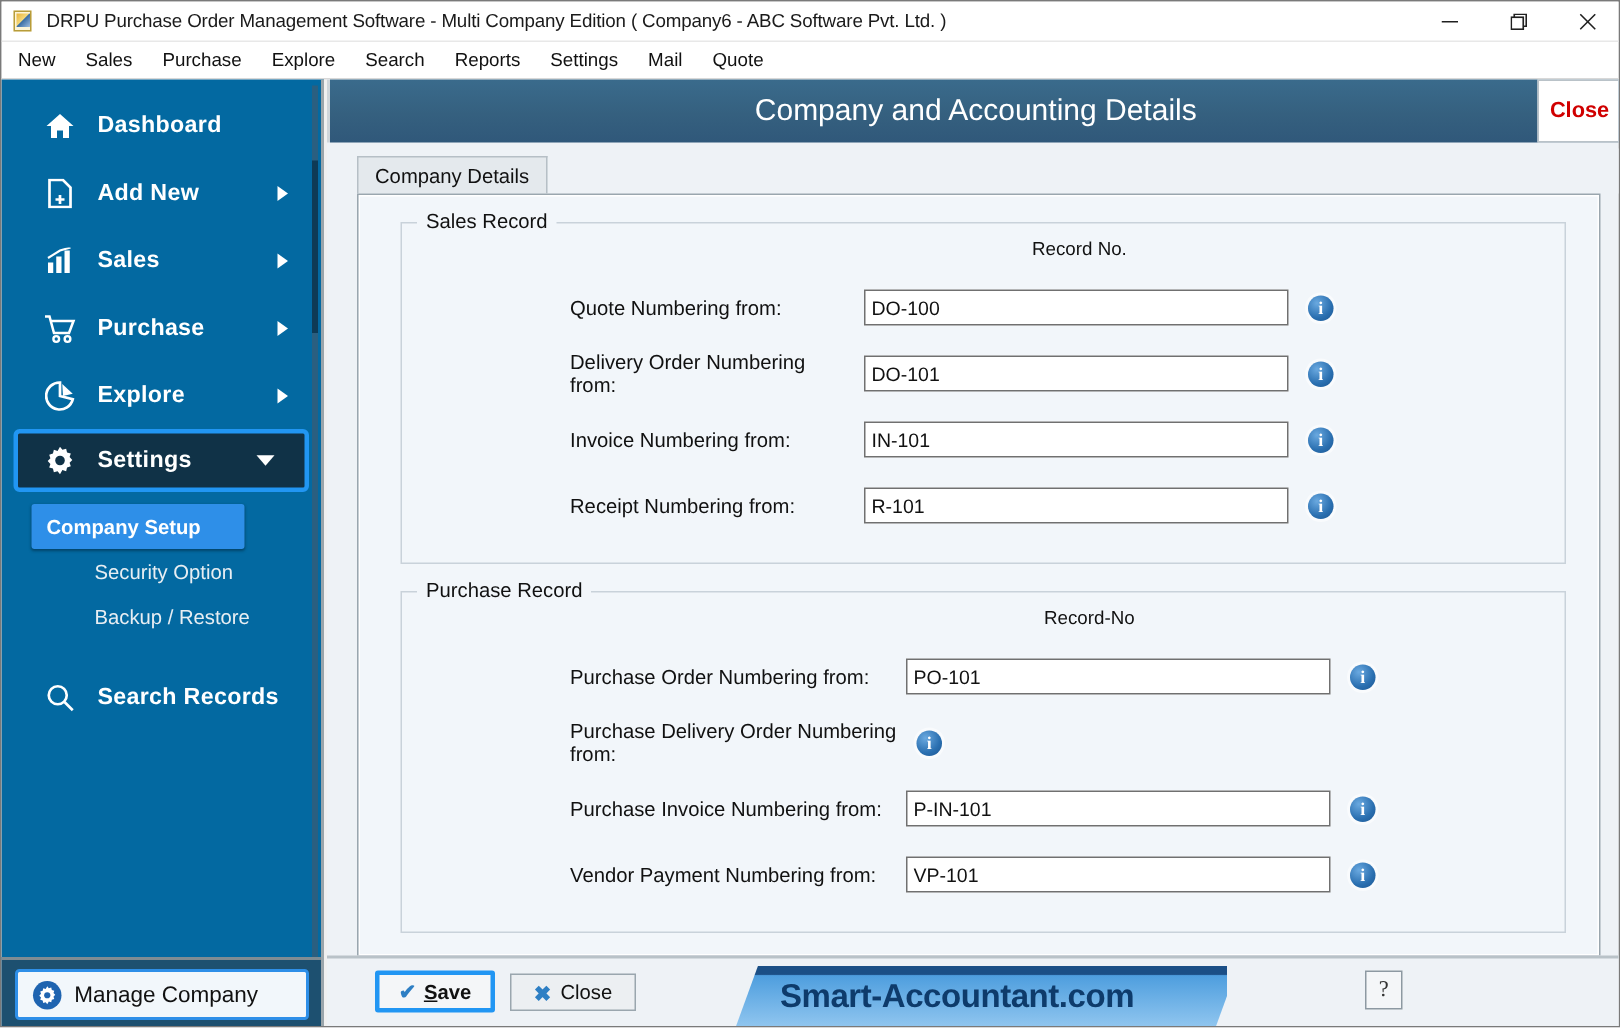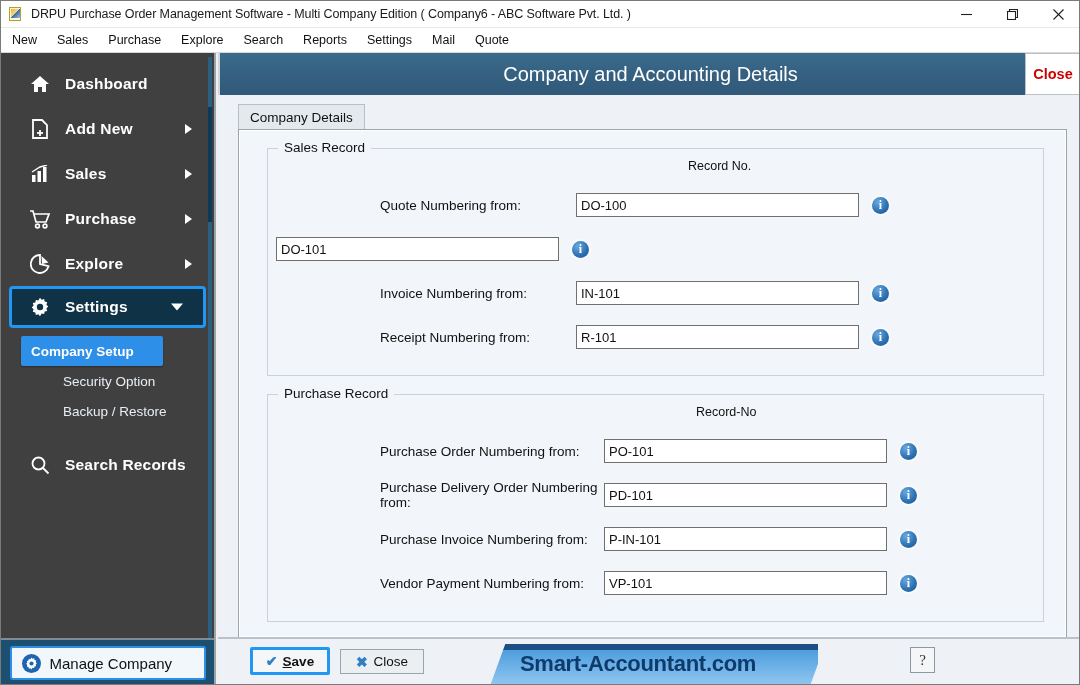--- a/index.html
+++ b/index.html
@@ -65,21 +65,21 @@
   }
   .menu-item {
     font-size: 12.5px; color: #111; padding: 3px 10px;
     white-space: nowrap;
   }
 
   
   .sidebar {
     position: absolute; top: 52px; left: 0;
     width: 215px; height: 633px;
-    background: #404040;
+    background: #0369a1;
     border-right: 2px solid #9aa5ab;
     display: flex; flex-direction: column;
   }
   .sidebar-scroll {
     position: relative;
     flex: 1 1 auto;
     overflow: hidden;
     padding-top: 8px;
   }
   .side-item {
@@ -503,20 +503,21 @@
         <div class="legend">Sales Record</div>
         <div class="col-head">Record No.</div>
 
         <div class="frow">
           <div class="flabel">Quote Numbering from:</div>
           <input class="fval" value="DO-100" style="">
           <div class="info-icon">i</div>
         </div>
 
         <div class="frow">
+          <div class="flabel">Delivery Order Numbering from:</div>
           <input class="fval" value="DO-101" style="">
           <div class="info-icon">i</div>
         </div>
 
         <div class="frow">
           <div class="flabel">Invoice Numbering from:</div>
           <input class="fval" value="IN-101" style="">
           <div class="info-icon">i</div>
         </div>
 
@@ -532,21 +533,20 @@
         <div class="col-head">Record-No</div>
 
         <div class="frow">
           <div class="flabel">Purchase Order Numbering from:</div>
           <input class="fval" value="PO-101" style="">
           <div class="info-icon">i</div>
         </div>
 
         <div class="frow">
           <div class="flabel">Purchase Delivery Order Numbering from:</div>
-          <input class="fval" value="PD-101" style="">
           <div class="info-icon">i</div>
         </div>
 
         <div class="frow">
           <div class="flabel">Purchase Invoice Numbering from:</div>
           <input class="fval" value="P-IN-101" style="">
           <div class="info-icon">i</div>
         </div>
 
         <div class="frow">

